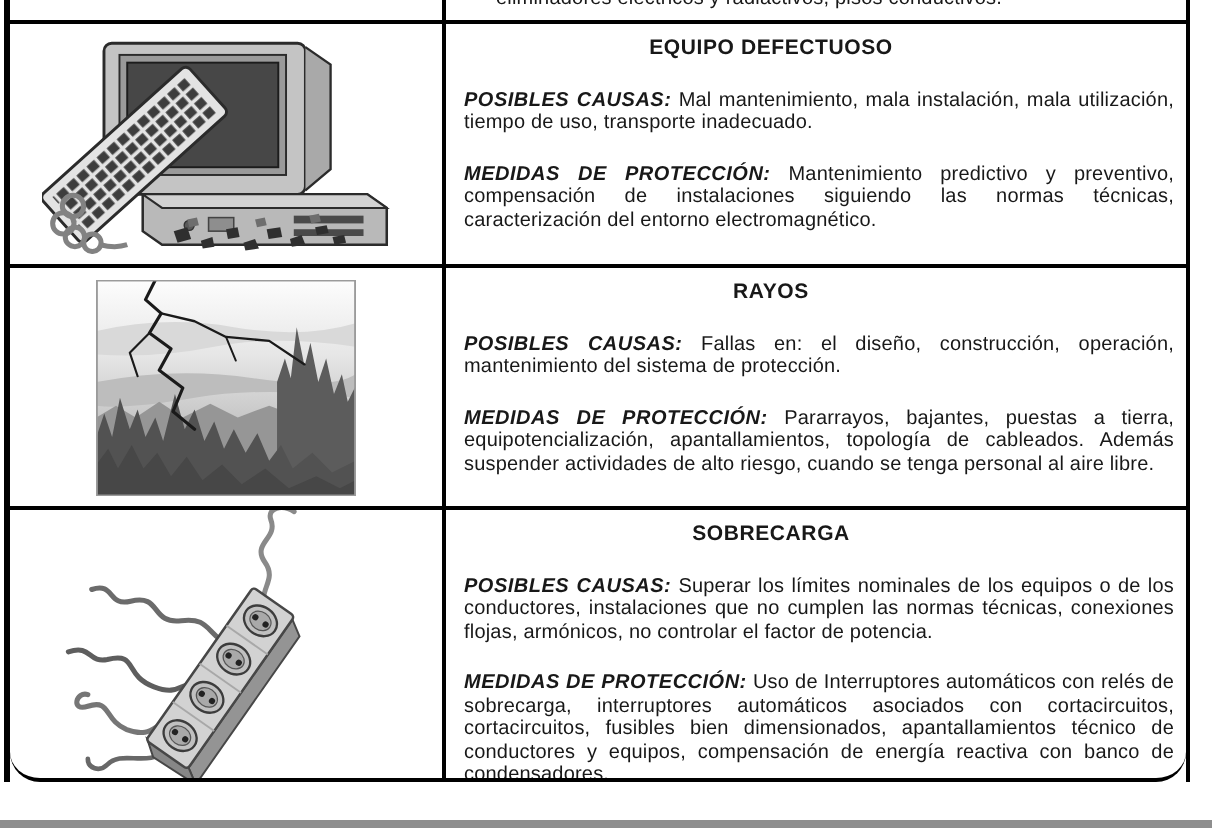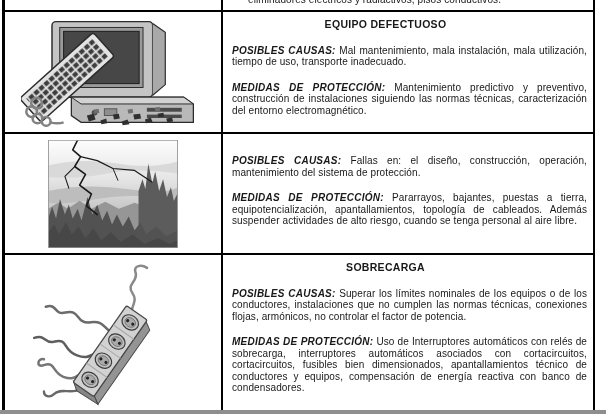--- a/index.html
+++ b/index.html
@@ -24,21 +24,21 @@
   }
   .t-row {
     display: flex;
     box-sizing: border-box;
     border-bottom: 2px solid #000;
     overflow: hidden;
   }
   .row-partial { height: 12px; }
   .row-1 { height: 122px; }
   .row-2 { height: 121px; }
-  .row-3 { height: 159px; }
+  .row-3 { height: 136px; border-radius: 15px; }
   .cell-img {
     flex: 0 0 218px;
     width: 218px;
     box-sizing: border-box;
     border-right: 2px solid #000;
     display: flex;
     align-items: center;
     justify-content: center;
     overflow: hidden;
   }
@@ -143,21 +143,21 @@
           <g fill="#6e6e6e">
             <polygon points="75,95 80,94 81,98 76,99"></polygon>
             <polygon points="110,95 115,94 116,98 111,99"></polygon>
             <polygon points="138,93 143,92 144,96 139,97"></polygon>
           </g>
         </svg>
       </div>
       <div class="cell-text">
         <div class="row-title">EQUIPO DEFECTUOSO</div>
         <p><b>POSIBLES CAUSAS:</b> <span>Mal mantenimiento, mala instalación, mala utilización, tiempo de uso, transporte inadecuado.</span></p>
-        <p><b>MEDIDAS DE PROTECCIÓN:</b> <span>Mantenimiento predictivo y preventivo, construcción de instalaciones siguiendo las normas técnicas, caracterización del entorno electromagnético.</span></p>
+        <p><b>MEDIDAS DE PROTECCIÓN:</b> <span>Mantenimiento predictivo y preventivo, compensación de instalaciones siguiendo las normas técnicas, caracterización del entorno electromagnético.</span></p>
       </div>
     </div>
 
     <div class="t-row row-2">
       <div class="cell-img">
         <svg width="130" height="108" viewBox="0 0 132 110" aria-label="lightning-over-forest-image">
           <defs>
             <linearGradient id="sky" x1="0" y1="0" x2="0" y2="1">
               <stop offset="0" stop-color="#fdfdfd"></stop>
               <stop offset="0.35" stop-color="#e6e6e6"></stop>
@@ -179,20 +179,21 @@
           <g fill="none" stroke="#1a1a1a" stroke-width="1.6" stroke-linejoin="round" stroke-linecap="round">
             <path d="M30,0 L25,10 33,17 27,27 38,35 32,46 44,55 39,67 50,76"></path>
             <path d="M33,17 L50,21 66,29 88,31 106,43" stroke-width="1.2"></path>
             <path d="M27,27 L17,37 21,49" stroke-width="1.1"></path>
             <path d="M66,29 L71,41" stroke-width="1"></path>
           </g>
           <rect x="0" y="0" width="132" height="110" fill="none" stroke="#9b9b9b" stroke-width="1.5"></rect>
         </svg>
       </div>
       <div class="cell-text">
+        <div class="row-title">RAYOS</div>
         <p><b>POSIBLES CAUSAS:</b> <span>Fallas en: el diseño, construcción, operación, mantenimiento del sistema de protección.</span></p>
         <p><b>MEDIDAS DE PROTECCIÓN:</b> <span>Pararrayos, bajantes, puestas a tierra, equipotencialización, apantallamientos, topología de cableados. Además suspender actividades de alto riesgo, cuando se tenga personal al aire libre.</span></p>
       </div>
     </div>
 
     <div class="t-row row-3">
       <div class="cell-img">
         <svg width="186" height="144" viewBox="0 0 190 148" aria-label="power-strip-with-cords-clipart">
 
           <g fill="none" stroke-linecap="round">

